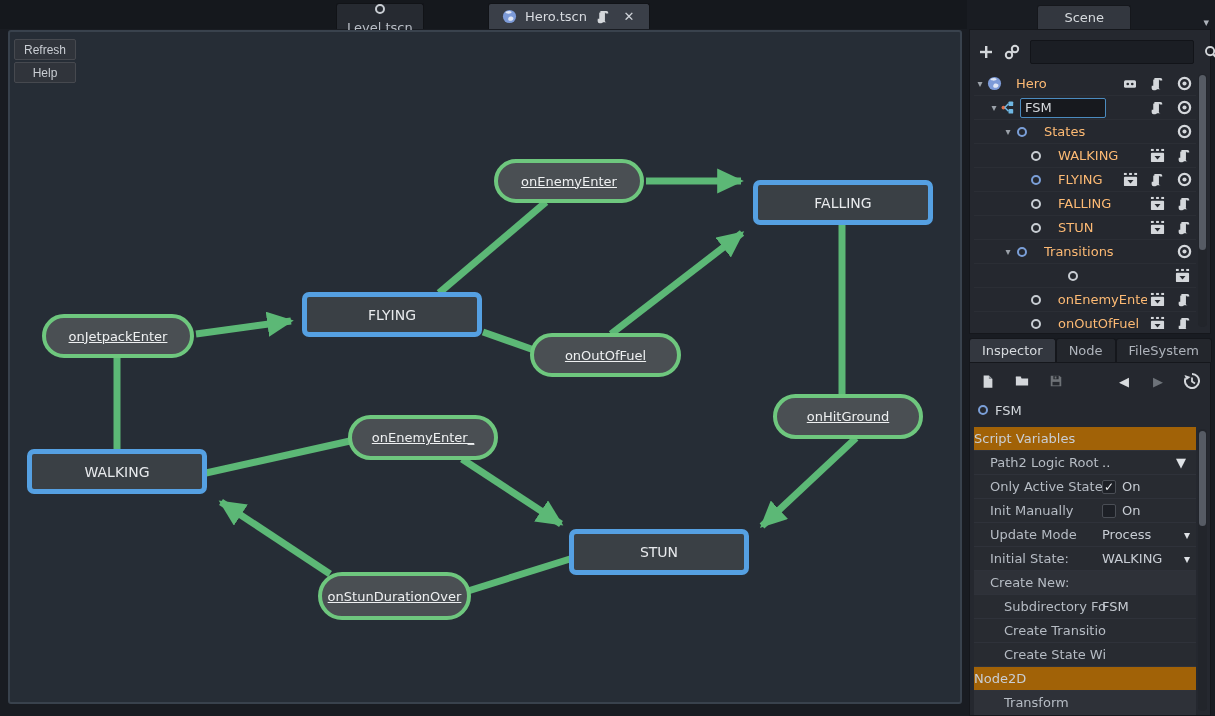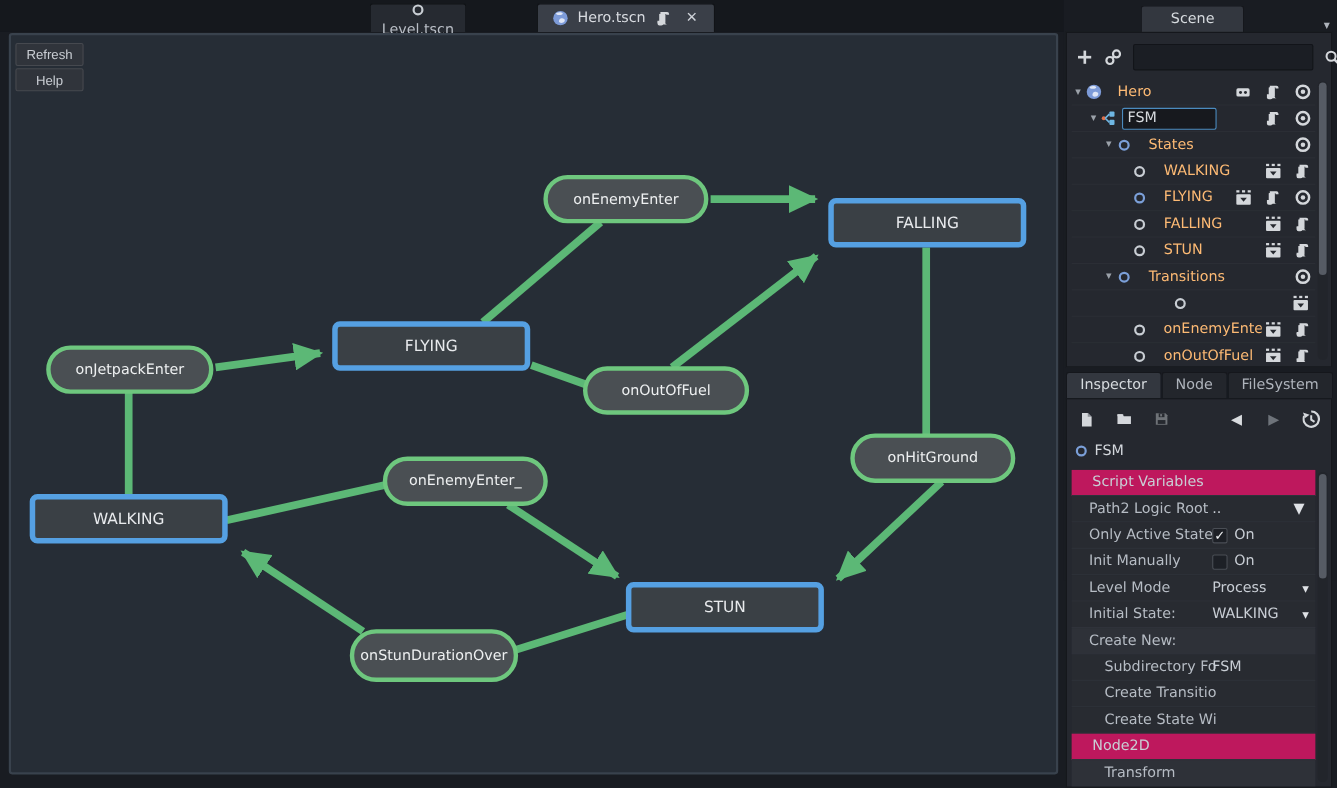--- a/index.html
+++ b/index.html
@@ -15,21 +15,21 @@
   
   #canvas { position:absolute; left:8px; top:30px; width:954px; height:674px;
     background:#262d36; border:2px solid #39424d; border-radius:3px; }
   #canvas svg.edges { position:absolute; left:0; top:0; }
   .cbtn { position:absolute; left:4px; width:62px; height:21px; background:#30343b;
     border:1px solid #46494f; border-radius:2px; color:#c9cdd3; font-size:12px;
     display:flex; align-items:center; justify-content:center; cursor:pointer; }
   .state-node { position:absolute; background:#3a4045; border:5px solid #55a0e2; border-radius:7px;
     color:#e8eaed; font-size:14px; display:flex; align-items:center; justify-content:center; cursor:grab; }
   .trans-node { position:absolute; background:#4a4f53; border:4px solid #6ec77e; border-radius:24px;
-    color:#eef0f1; font-size:13px; display:flex; align-items:center; justify-content:center; cursor:grab; }
+    color:#eef0f1; font-size:13px; display:flex; align-items:center; justify-content:center; cursor:grab;text-decoration:underline; }
   
   #rightcol { position:absolute; left:967px; top:0; width:248px; height:528px; background:#191c22; }
   .panel { position:absolute; left:2px; width:242px; background:#25282f; border:1px solid #15171c; }
   .ptabs { position:absolute; left:2px; width:244px; display:flex; align-items:flex-end; }
   .ptab { height:24px; padding:0 12px; display:flex; align-items:center; background:#23262c;
     border:1px solid #15171c; border-bottom:none; border-radius:3px 3px 0 0; color:#aeb3bb; cursor:pointer; }
   .ptab.active { background:#33373f; color:#d6dade; }
   .dd-arrow { color:#aeb3bb; font-size:11px; margin-left:auto; padding:0 4px; cursor:pointer; }
   
   #scene-toolbar { position:absolute; left:8px; top:8px; right:8px; height:28px; display:flex; align-items:center; gap:10px; }
@@ -47,21 +47,21 @@
   .ring.blue { border-color:#7b9fd8; }
   .rename { height:20px; width:86px; background:#17191e; border:1px solid #4b8bbf; border-radius:2px;
     color:#d7dade; font-family:inherit; font-size:13px; padding:0 4px; outline:none; margin-left:4px; }
   .vscroll { position:absolute; width:9px; background:#22252b; border-radius:4px; }
   .vthumb { position:absolute; left:1px; width:7px; background:#565b64; border-radius:4px; }
   
   #insp-toolbar { position:absolute; left:8px; top:7px; right:8px; height:22px; display:flex; align-items:center; gap:14px; }
   #insp-title { position:absolute; left:8px; top:36px; right:8px; height:22px; display:flex; align-items:center; gap:7px; color:#d3d7dc; font-size:13px; }
   #props { position:absolute; left:4px; top:64px; right:14px; bottom:0; overflow:hidden; }
   .prow { height:24px; display:flex; align-items:center; background:#282b31; border-bottom:1px solid #2f323a; position:relative; }
-  .prow.cat { background:#be185d; color:#c9ced5; padding-left:19px; }
+  .prow.cat { background:#a16207; color:#c9ced5; padding-left:0; }
   .prow.sub { background:#2e3138; }
   .prow .plabel { padding-left:16px; color:#b6bcc4; white-space:nowrap; overflow:hidden; }
   .prow .plabel.ind { padding-left:30px; }
   .prow .pval { position:absolute; left:128px; color:#c8cdd4; white-space:nowrap; }
   .chk { position:absolute; left:128px; width:14px; height:14px; background:#1d2026; border:1px solid #4a4e55;
     border-radius:2px; color:#eceef0; font-size:12px; line-height:13px; text-align:center; cursor:pointer; }
   .pdd { position:absolute; right:6px; color:#dfe2e6; font-size:12px; cursor:pointer; }
   .nav { font-size:13px; cursor:pointer; }
   .dim { color:#6e737a; }
   .lit { color:#d9dcdf; }
@@ -514,21 +514,21 @@
           <span class="plabel">Only Active State</span>
           <span class="chk">✓</span>
           <span class="pval" style="left: 148px;">On</span>
         </div>
         <div class="prow">
           <span class="plabel">Init Manually</span>
           <span class="chk"></span>
           <span class="pval" style="left: 148px;">On</span>
         </div>
         <div class="prow">
-          <span class="plabel">Level Mode</span>
+          <span class="plabel">Update Mode</span>
           <span class="pval">Process</span>
           <span class="pdd">▾</span>
         </div>
         <div class="prow">
           <span class="plabel">Initial State:</span>
           <span class="pval" style="right: 18px;">WALKING</span>
           <span class="pdd">▾</span>
         </div>
         <div class="prow sub">
           <span class="plabel">Create New:</span>

